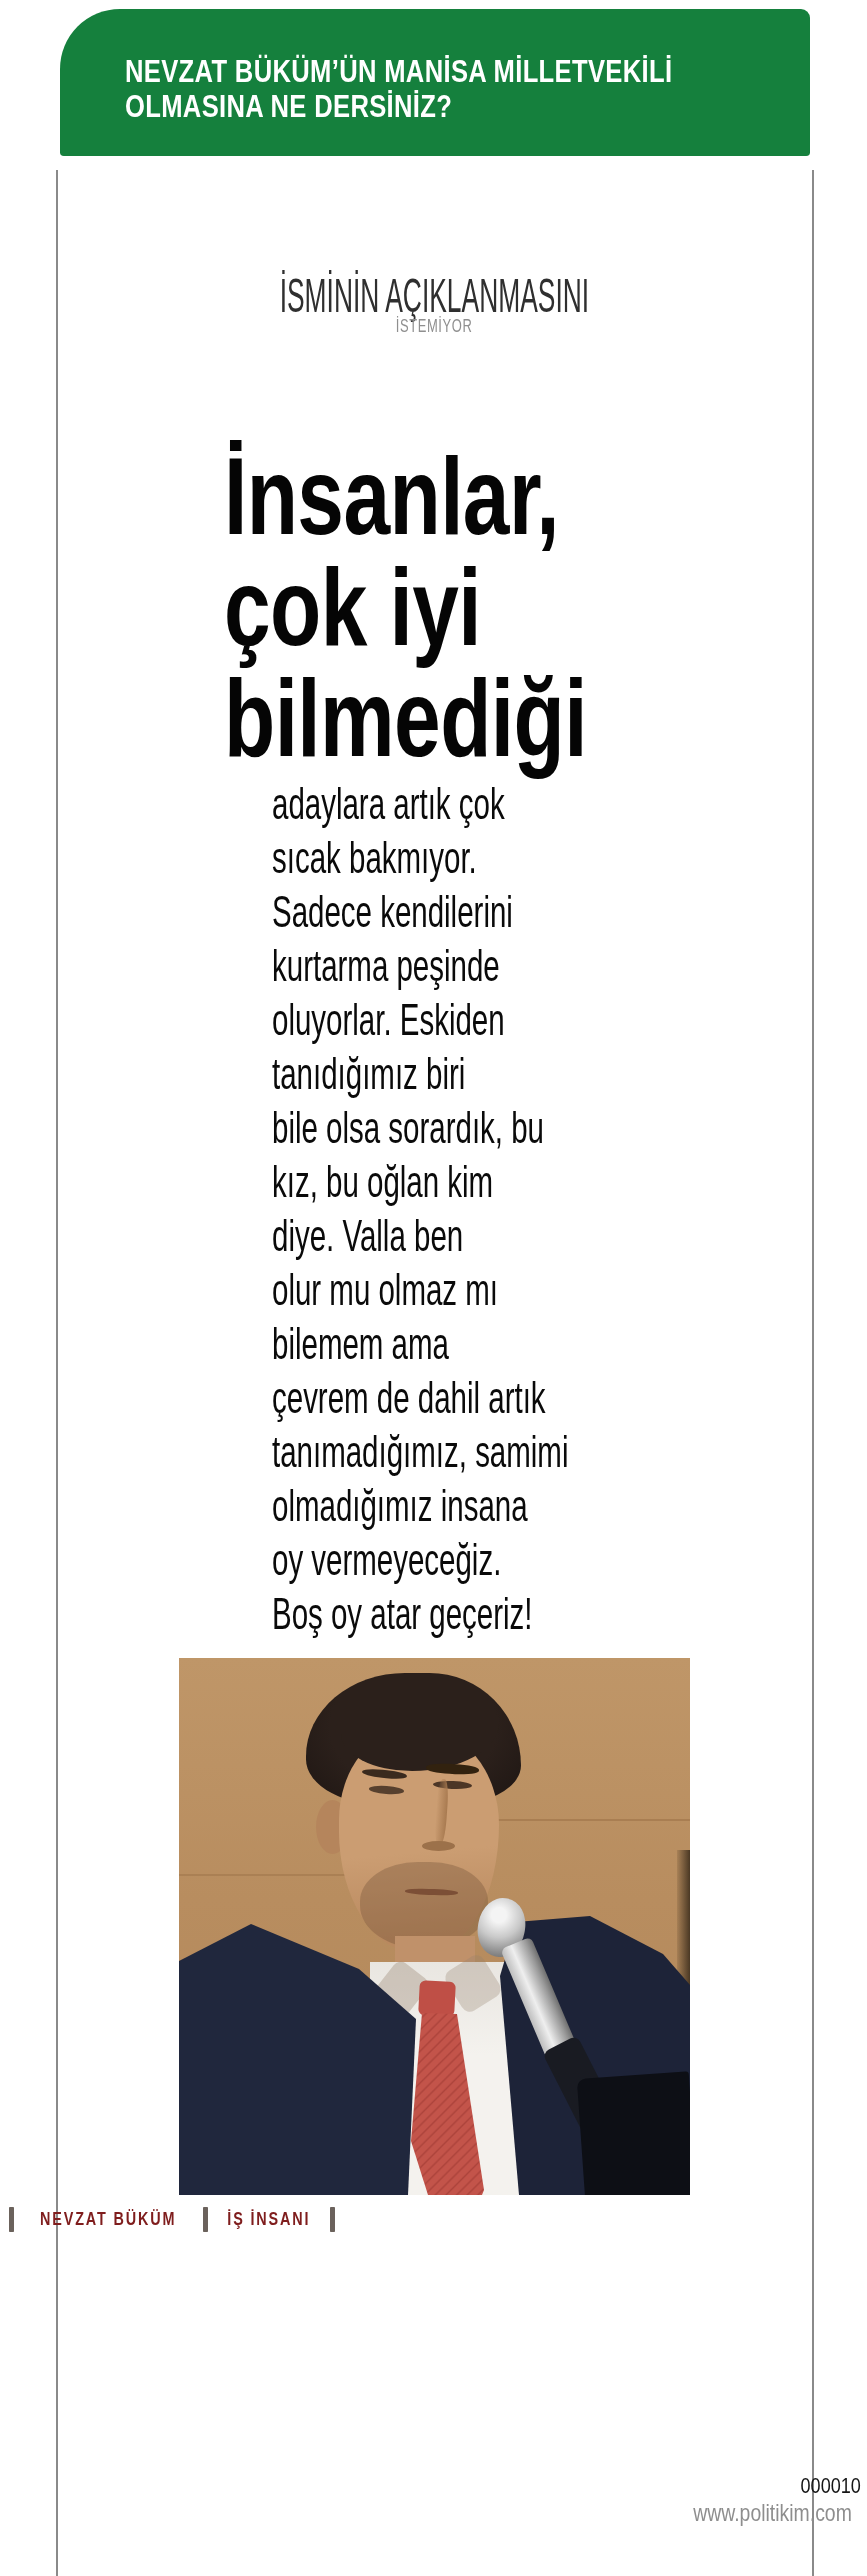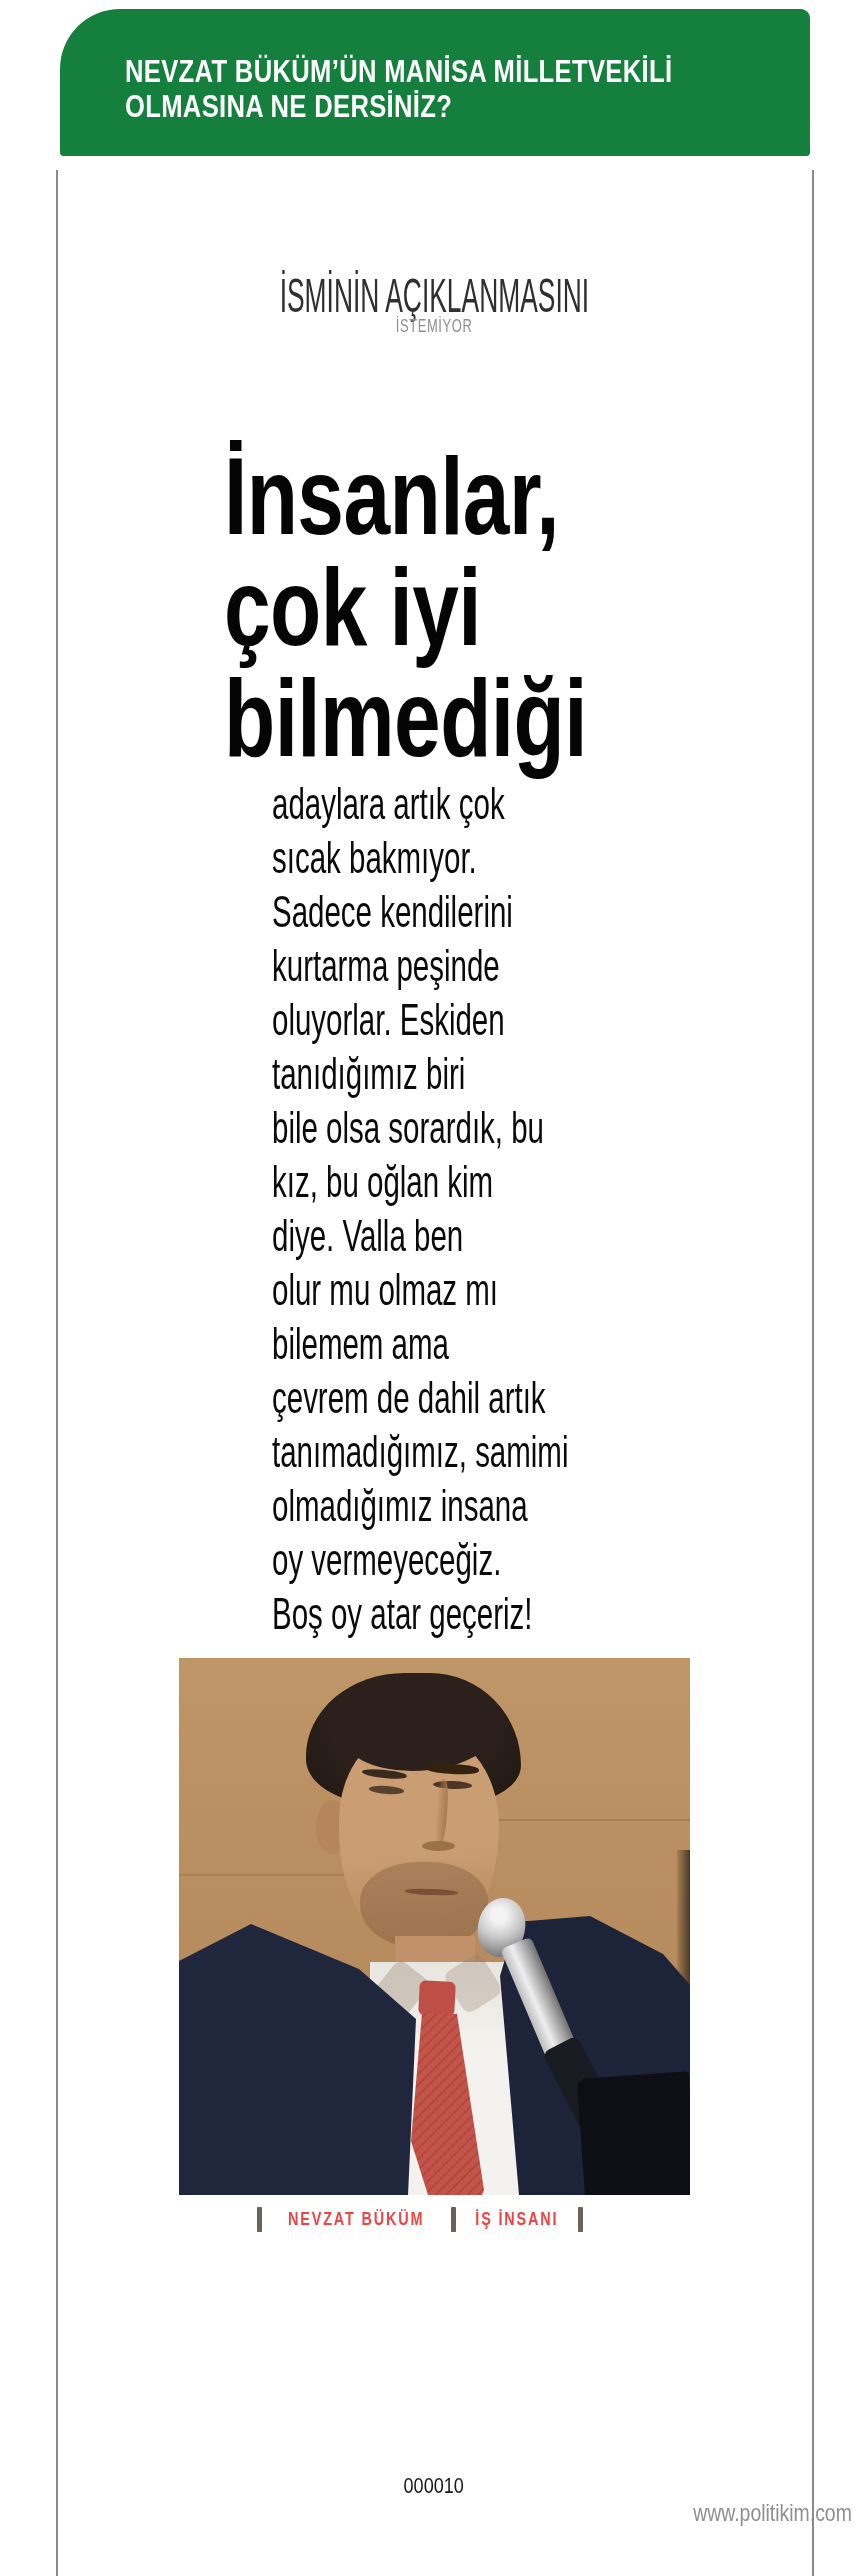--- a/index.html
+++ b/index.html
@@ -78,27 +78,27 @@
         background:radial-gradient(circle at 40% 30%,#f4f4f4 15%,#c9c9c9 45%,#8c8c8c 75%,#5d5d5d);
         border-radius:48%;transform:rotate(10deg);}
   .mic-body{left:320px;top:285px;width:33px;height:119px;
         background:linear-gradient(90deg,#bdbdbd,#efefef 35%,#9a9a9a 80%,#6f6f6f);
         transform:rotate(-23deg);transform-origin:top center;border-radius:6px;}
   .mic-holder{left:361px;top:386px;width:39px;height:113px;background:#191b22;
         transform:rotate(-27deg);transform-origin:top center;border-radius:7.5px;}
   .gear-black{left:402px;top:417px;width:112px;height:124px;background:#0d0f15;border-radius:9px 3px 0 0;transform:rotate(-4deg);}
 
   
-  .caption{position:absolute;left:0;width:840px;top:2205px;text-align:center;color:#ef4444;
+  .caption{position:absolute;left:0;width:840px;top:2205px;color:#7f1d1d;
         font-size:18px;line-height:27px;font-weight:bold;}
   .caption .seg{display:inline-block;transform:scaleX(.8);letter-spacing:2.3px;vertical-align:middle;}
   .caption .bar{display:inline-block;width:5.3px;height:25px;background:#6b625c;vertical-align:middle;margin:0 9px;border-radius:0.8px;}
 
   
-  .footer-code{position:absolute;left:0;width:868px;top:2475px;text-align:center;font-size:22.6px;line-height:22.6px;color:#151515;text-decoration:underline;}
+  .footer-code{position:absolute;left:0;width:868px;top:2475px;text-align:right;font-size:22.6px;line-height:22.6px;color:#151515;text-decoration:underline;}
   .footer-code span{display:inline-block;transform:scaleX(.8);transform-origin:center top;}
   .footer-site{position:absolute;left:0;width:868px;top:2502px;text-align:right;font-size:23.4px;line-height:23.4px;color:#8e8e8e;}
   .footer-site span{display:inline-block;transform:scaleX(.83);transform-origin:center top;}
 </style>
 </head>
 <body>
 
 <div id="canvas">
 
   <div class="vline left"></div>

